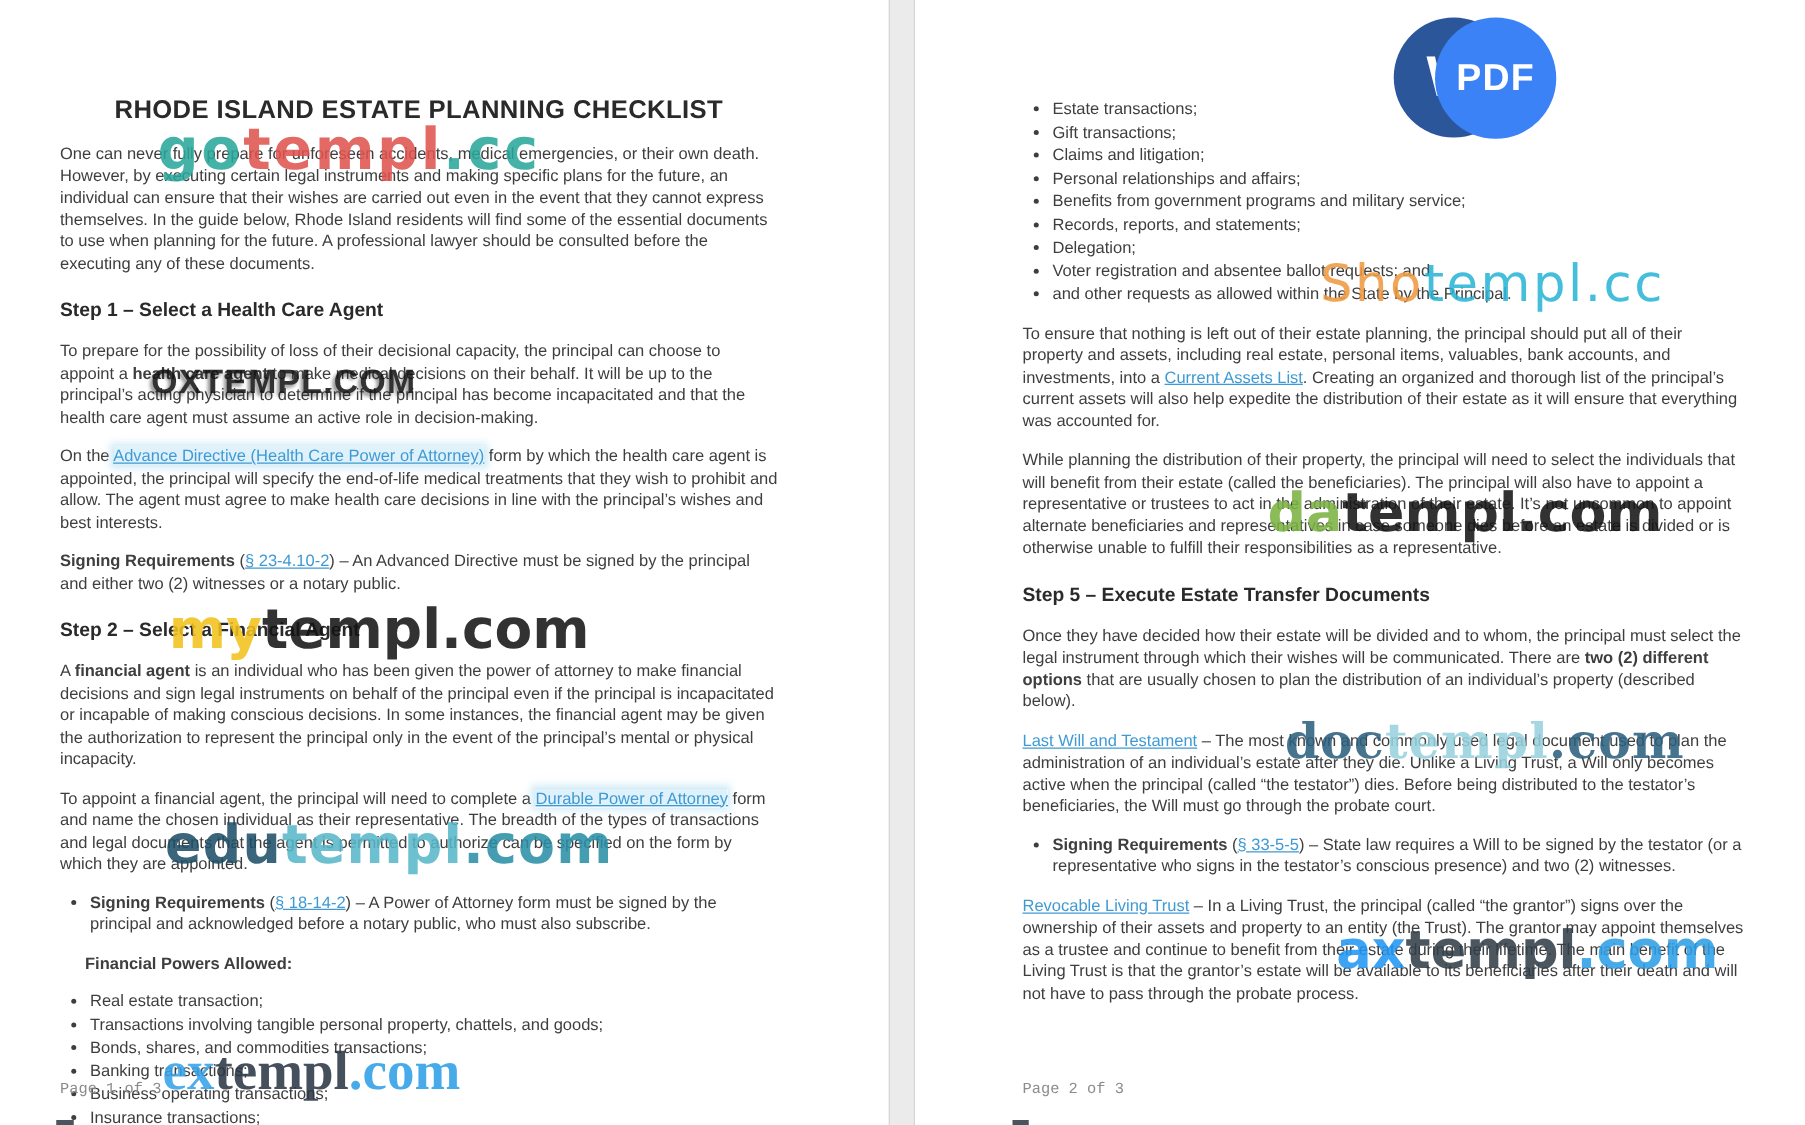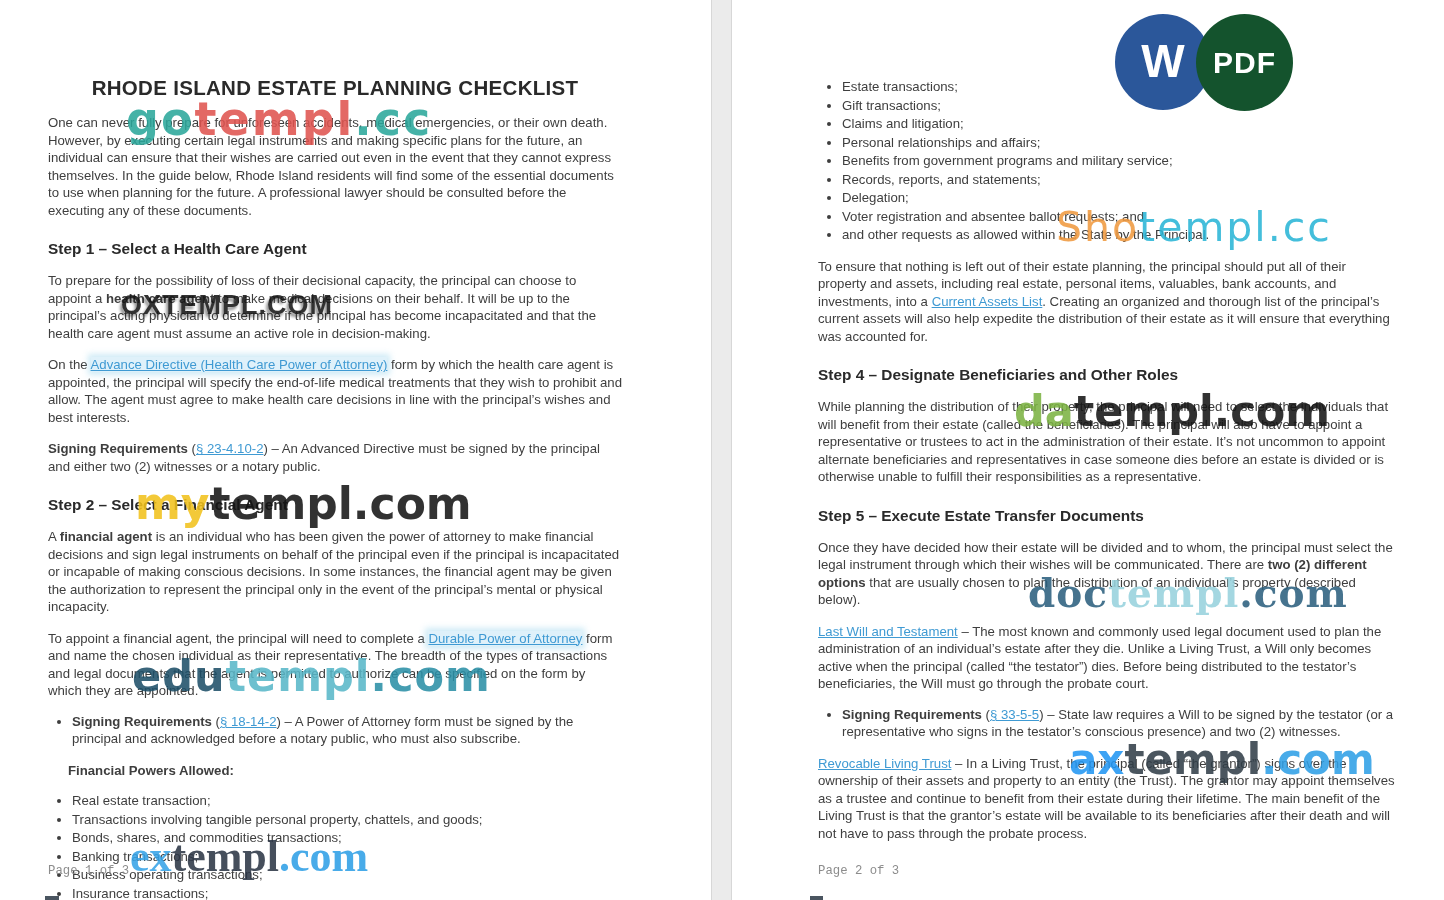--- a/index.html
+++ b/index.html
@@ -30,21 +30,21 @@
   .hl { background:rgba(185,223,243,0.45); box-shadow:0 0 6px 3px rgba(150,210,235,0.45); }
   .footer { position:absolute; top:863px; color:#8c8c8c; font-size:12.3px; text-align:left;font-family:Liberation Mono, monospace; }
   #footer1 { left:48px; width:600px; }
   #footer2 { left:818px; width:604px; }
   
   .badge {
     position:absolute; border-radius:50%; display:flex; align-items:center;
     justify-content:center; color:#ffffff; font-weight:bold; z-index:30;
   }
   #badge-word { left:1115px; top:14px; width:96px; height:96px; background:#2b579a; font-size:46px; }
-  #badge-pdf  { left:1196px; top:14px; width:97px; height:97px; background:#14532d; font-size:30px; letter-spacing:1px; }
+  #badge-pdf  { left:1148px; top:14px; width:97px; height:97px; background:#3b82f6; font-size:30px; letter-spacing:1px; }
   
   .wm { position:absolute; font-weight:bold; white-space:nowrap; opacity:0.87; z-index:20; pointer-events:none; }
   #wm-gotempl  { left:126px;  top:111px; font-size:46px; letter-spacing:2px; font-family:"DejaVu Sans",sans-serif; }
   #wm-oxtempl  { left:121px;  top:297px; font-size:27px; letter-spacing:1px; color:#141414;
                  text-shadow:-2px 3px 3px rgba(20,20,20,0.55); }
   #wm-mytempl  { left:135px;  top:495px; font-size:44px; font-family:"DejaVu Sans",sans-serif; }
   #wm-edutempl { left:132px;  top:668px; font-size:43px; letter-spacing:1px; font-family:"DejaVu Sans",sans-serif; }
   #wm-extempl  { left:130px;  top:848px; font-size:44px; font-family:Liberation Serif, serif; }
   #wm-shotempl { left:1056px; top:219px; font-size:41px; font-weight:400; letter-spacing:2px; font-family:"DejaVu Sans",sans-serif; }
   #wm-datempl  { left:1014px; top:403px; font-size:43px; font-family:"DejaVu Sans",sans-serif; }
@@ -95,21 +95,20 @@
       <li>Personal relationships and affairs;</li>
       <li>Benefits from government programs and military service;</li>
       <li>Records, reports, and statements;</li>
       <li>Delegation;</li>
       <li>Voter registration and absentee ballot requests; and</li>
       <li>and other requests as allowed within the State by the Principal.</li>
     </ul>
 
   <p><span>To ensure that nothing is left out of their estate planning, the principal should put all of their property and assets, including real estate, personal items, valuables, bank accounts, and investments, into a </span><a class="link">Current Assets List</a><span>. Creating an organized and thorough list of the principal’s current assets will also help expedite the distribution of their estate as it will ensure that everything was accounted for.</span></p>
 
-  <h2>Step 4 – Designate Beneficiaries and Other Roles</h2>
   <p><span>While planning the distribution of their property, the principal will need to select the individuals that will benefit from their estate (called the beneficiaries). The principal will also have to appoint a representative or trustees to act in the administration of their estate. It’s not uncommon to appoint alternate beneficiaries and representatives in case someone dies before an estate is divided or is otherwise unable to fulfill their responsibilities as a representative.</span></p>
 
   <h2>Step 5 – Execute Estate Transfer Documents</h2>
   <p><span>Once they have decided how their estate will be divided and to whom, the principal must select the legal instrument through which their wishes will be communicated. There are </span><span style="font-weight: bold;">two (2) different options</span><span> that are usually chosen to plan the distribution of an individual’s property (described below).</span></p>
   <p><a class="link">Last Will and Testament</a><span> – The most known and commonly used legal document used to plan the administration of an individual’s estate after they die. Unlike a Living Trust, a Will only becomes active when the principal (called “the testator”) dies. Before being distributed to the testator’s beneficiaries, the Will must go through the probate court.</span></p>
   <ul>
       <li><span style="font-weight: bold;">Signing Requirements</span><span> (</span><a class="link">§ 33-5-5</a><span>) – State law requires a Will to be signed by the testator (or a representative who signs in the testator’s conscious presence) and two (2) witnesses.</span></li>
     </ul>
   <p><a class="link">Revocable Living Trust</a><span> – In a Living Trust, the principal (called “the grantor”) signs over the ownership of their assets and property to an entity (the Trust). The grantor may appoint themselves as a trustee and continue to benefit from their estate during their lifetime. The main benefit of the Living Trust is that the grantor’s estate will be available to its beneficiaries after their death and will not have to pass through the probate process.</span></p>
 </div>

